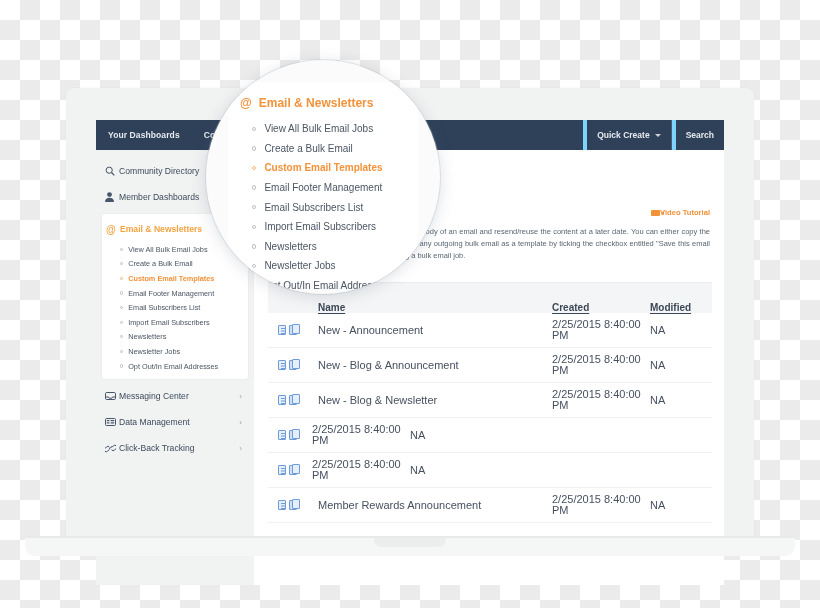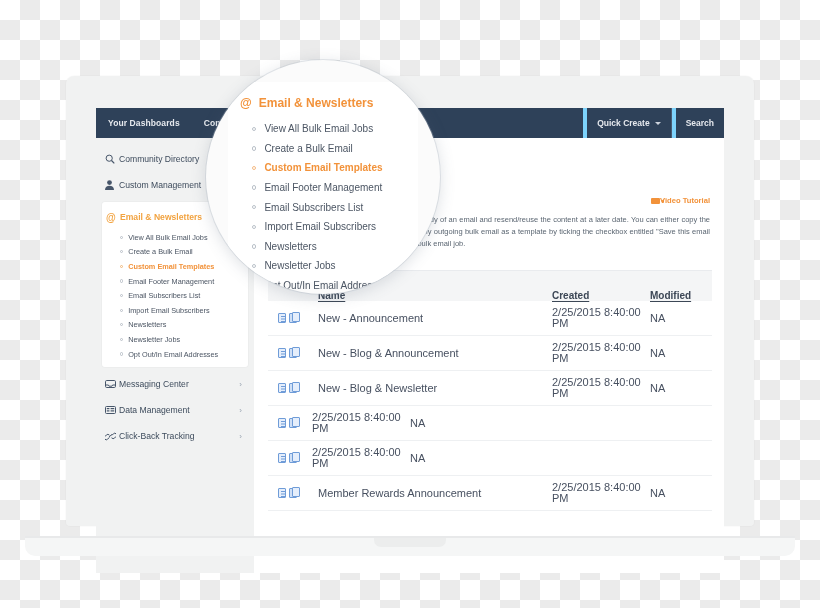--- a/index.html
+++ b/index.html
@@ -21,21 +21,21 @@
       linear-gradient(45deg, #ebebeb 25%, transparent 25%, transparent 75%, #ebebeb 75%, #ebebeb),
       linear-gradient(45deg, #ebebeb 25%, transparent 25%, transparent 75%, #ebebeb 75%, #ebebeb);
     background-size: 40px 40px;
     background-position: 0 0, 20px 20px;
   }
 
   
   #laptop {
     position: absolute;
     left: 66px;
-    top: 76px;
+    top: 88px;
     width: 688px;
     height: 450px;
     background: #f1f2f2;
     border-radius: 8px 8px 4px 4px;
     box-shadow: 0 0 0 1px rgba(0,0,0,0.015);
   }
   #laptop-base {
     position: absolute;
     left: 25px;
     top: 538px;
@@ -395,21 +395,21 @@
           <span class="lbl">Community Directory</span>
         </div>
 
         <div class="side-row">
           <span class="ico">
             <svg width="9" height="10" viewBox="0 0 9 10" aria-hidden="true">
               <circle cx="4.5" cy="2.6" r="2.4" fill="#47566a"></circle>
               <path d="M0 10c0-2.8 2-4.2 4.5-4.2S9 7.2 9 10z" fill="#47566a"></path>
             </svg>
           </span>
-          <span class="lbl">Custom Management</span>
+          <span class="lbl">Member Dashboards</span>
         </div>
 
         <div id="group-email">
           <div class="side-row head">
             <span class="ico" style="font-size:10px;">@</span>
             <span class="lbl">Email &amp; Newsletters</span>
           </div>
 
           <div class="sub-row">
             <span class="bullet"></span>

